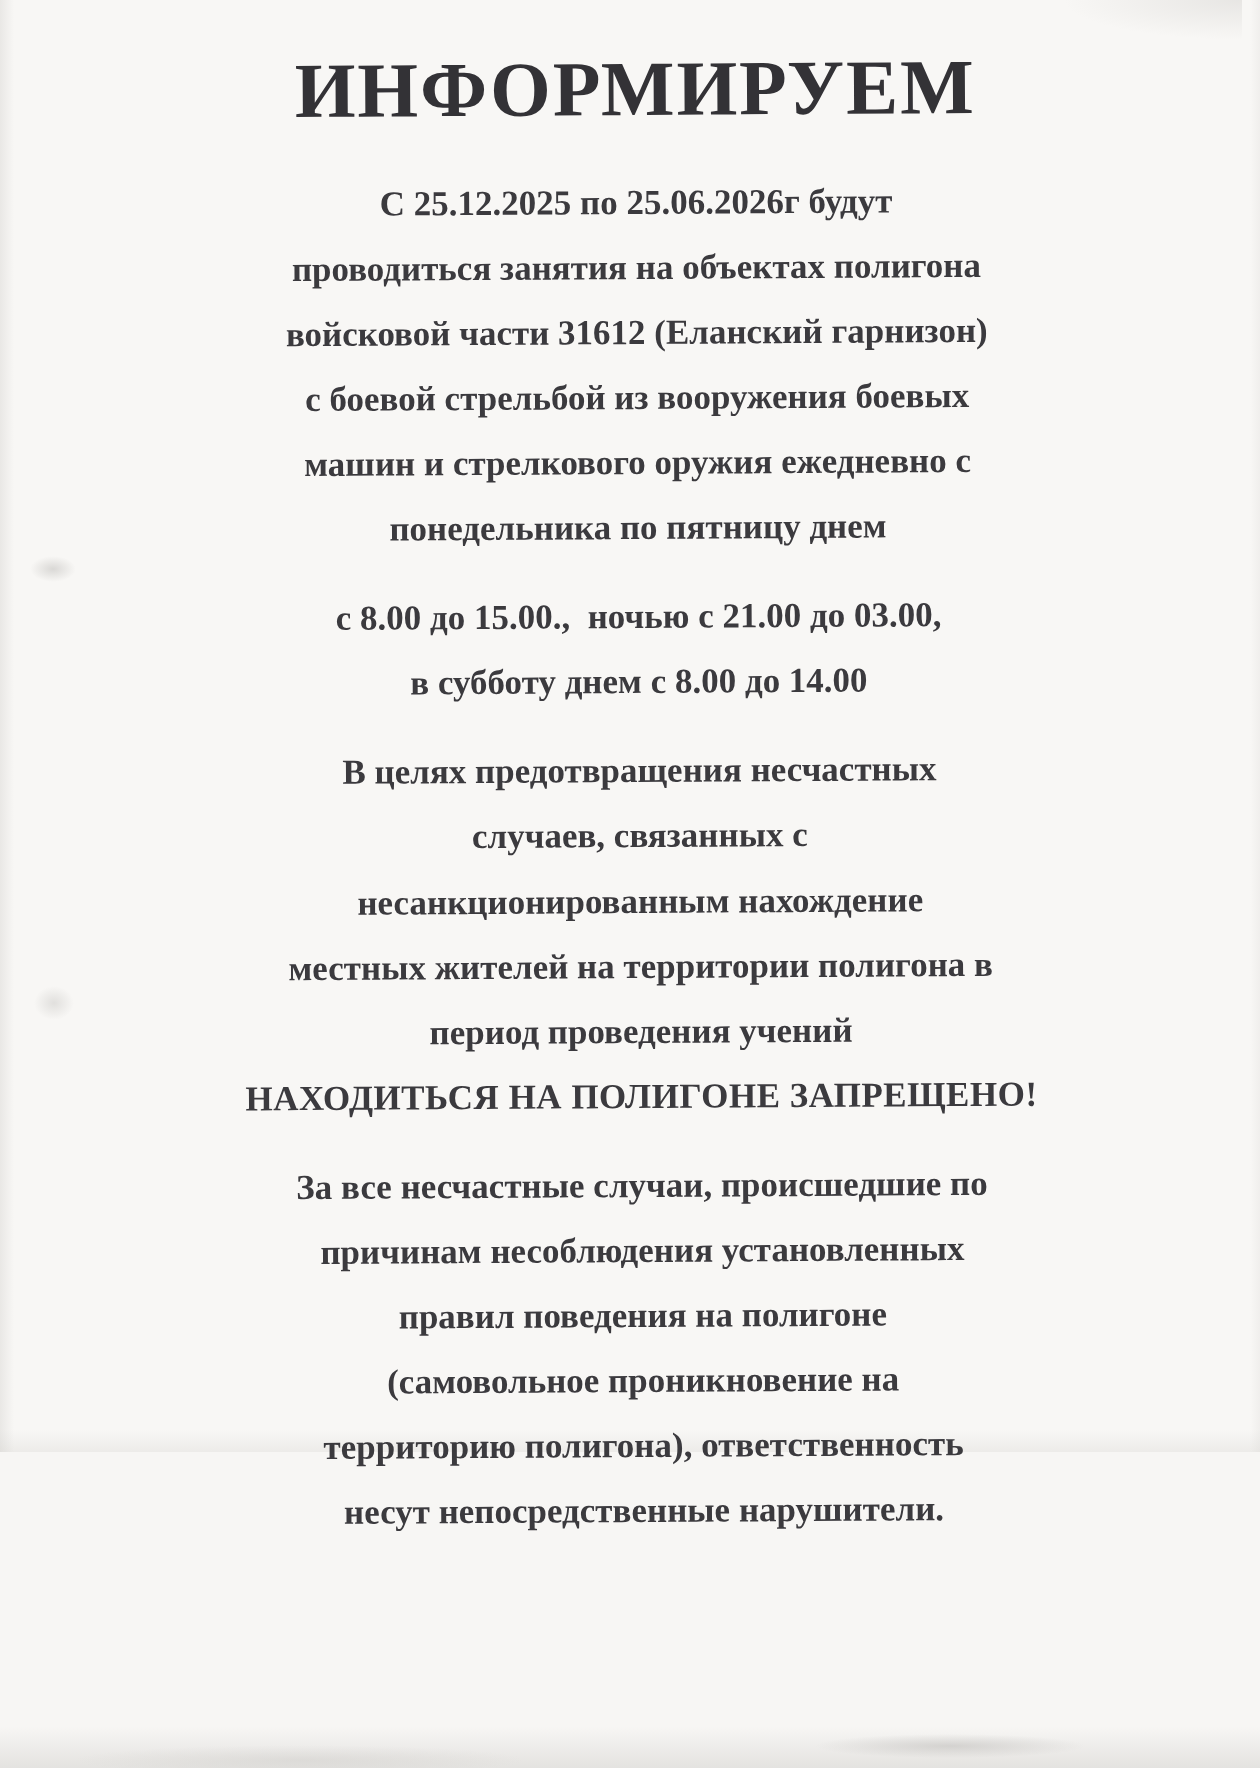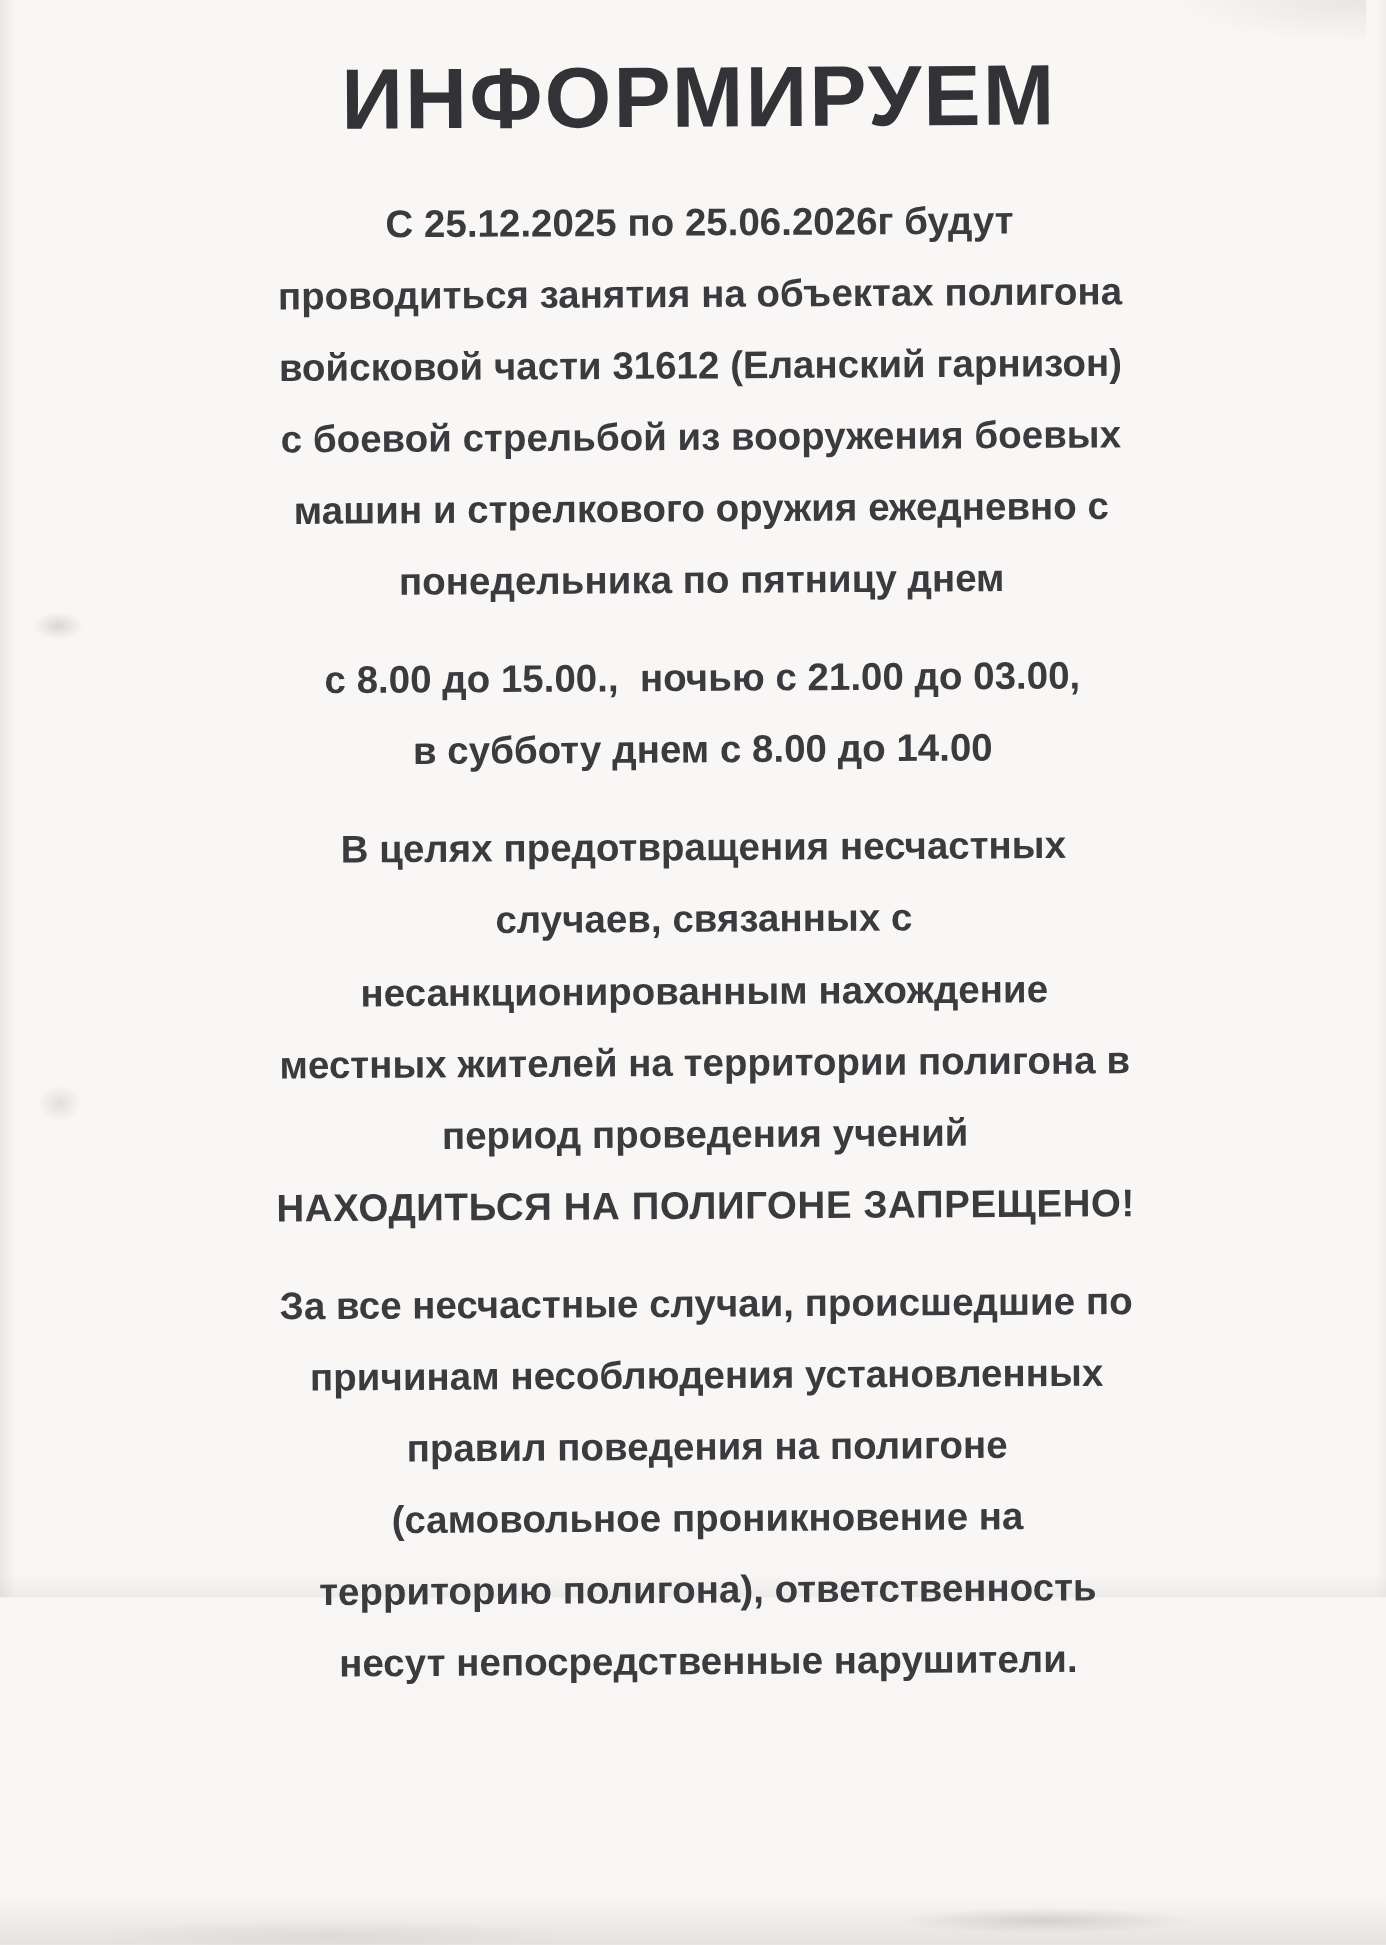--- a/index.html
+++ b/index.html
@@ -17,20 +17,21 @@
     position: relative;
     width: 1260px;
     height: 1452px;
     background:
       linear-gradient(90deg, rgba(205,203,200,0.35) 0px, rgba(247,246,244,0) 14px),
       linear-gradient(270deg, rgba(215,213,210,0.25) 0px, rgba(247,246,244,0) 10px),
       linear-gradient(0deg, rgba(210,208,205,0.30) 0px, rgba(247,246,244,0) 22px),
       #f8f7f5;
     box-sizing: border-box;
     padding: 42px 112px 0 122px;
+    font-family: Liberation Serif, serif;
   }
   .content {
     transform: rotate(-0.35deg);
     transform-origin: 50% 0;
     color: #3a393c;
     text-align: center;
   }
   .doc-title {
     font-size: 78px;
     font-weight: 700;

